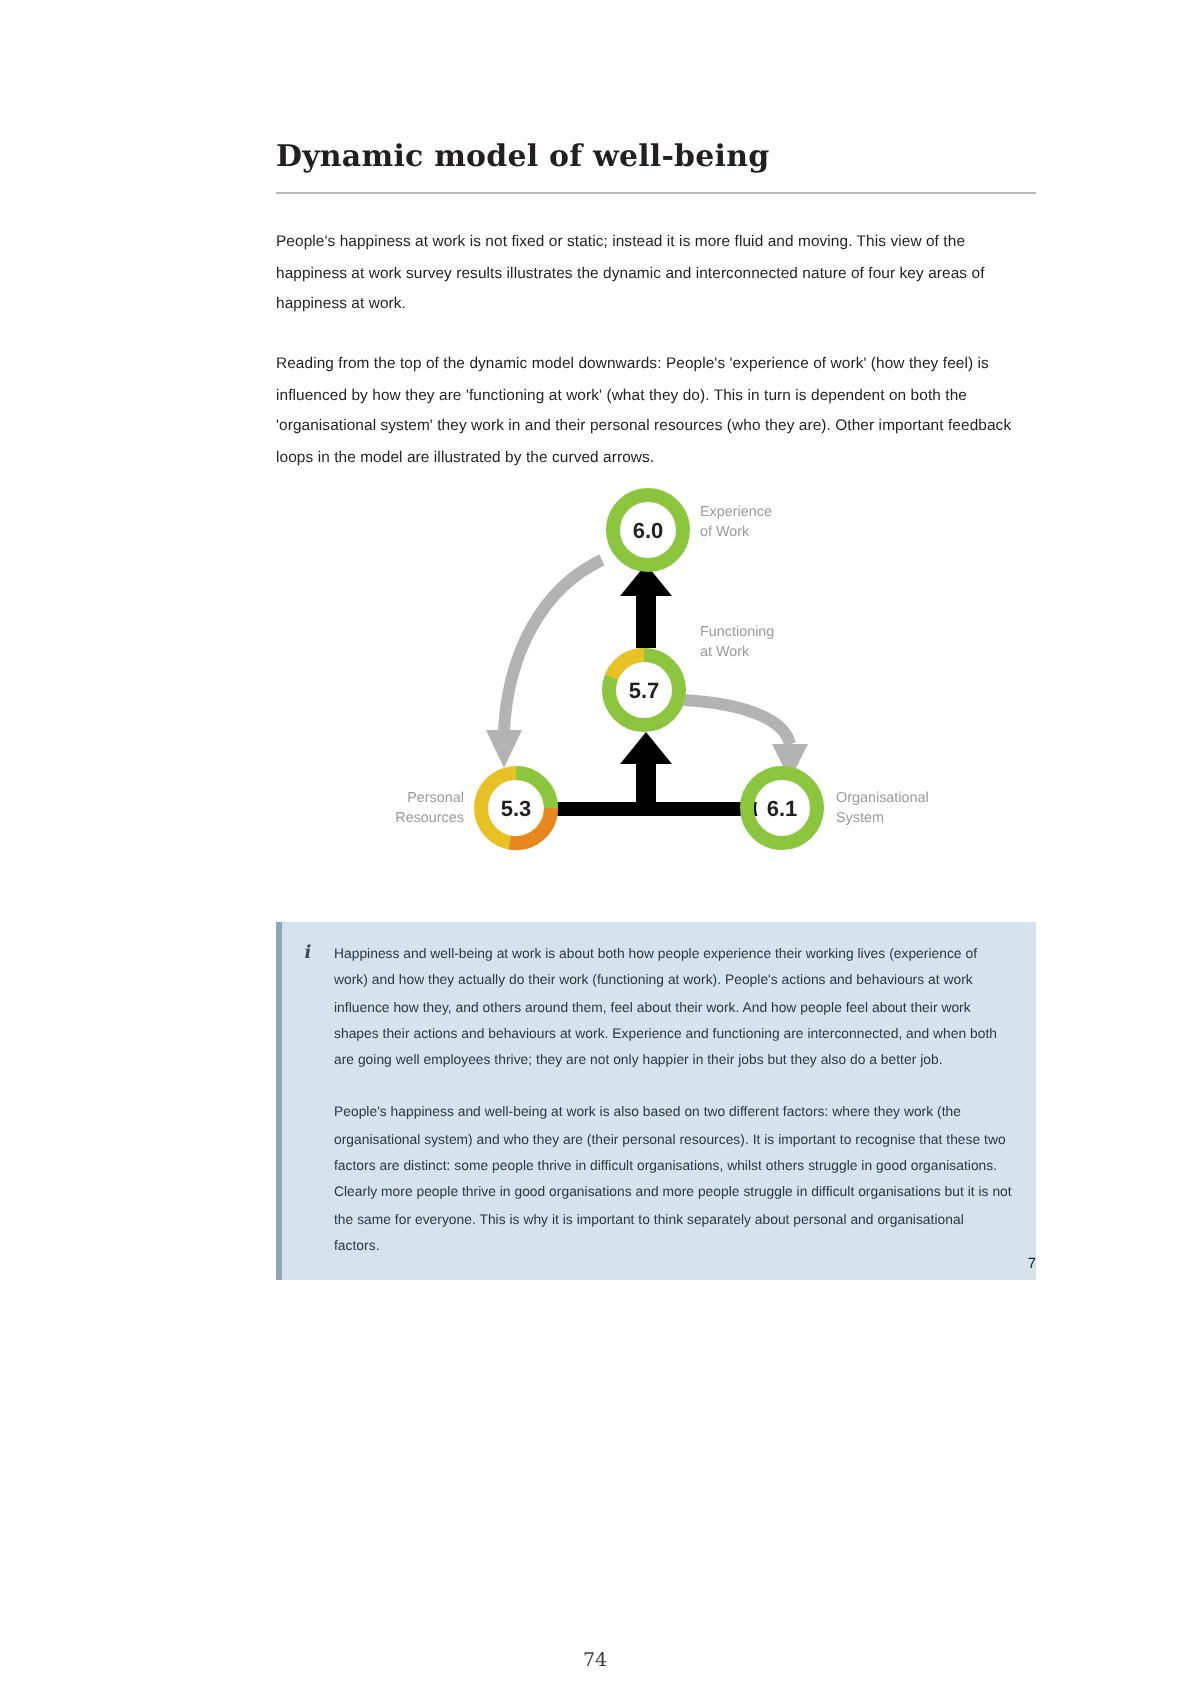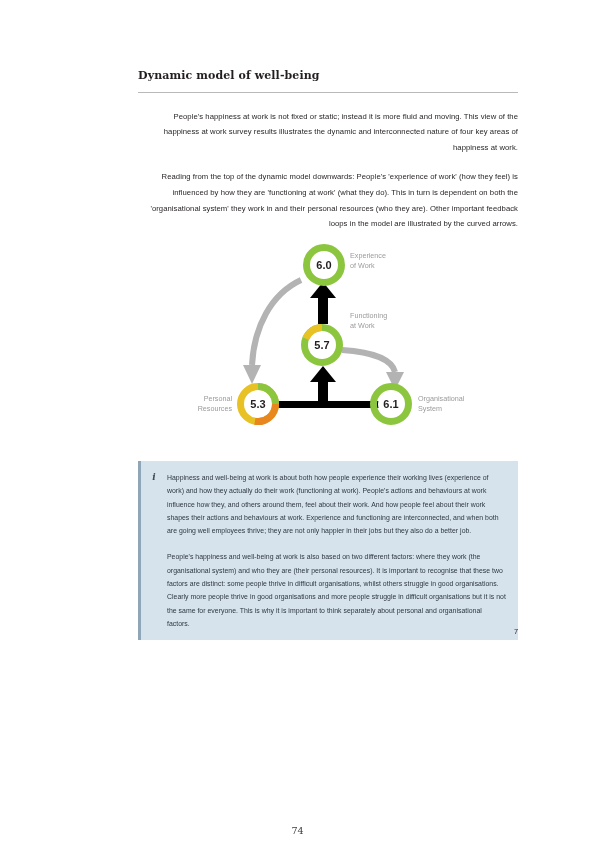--- a/index.html
+++ b/index.html
@@ -27,41 +27,41 @@
     position: absolute;
     left: 138px;
     top: 70px;
     width: 380px;
   }
 
   
   .page-title {
     font-family: "DejaVu Serif", serif;
     font-weight: bold;
-    font-size: 11px;
+    font-size: 15px;
     letter-spacing: 0.1px;
     color: #231f20;
     margin: 0;
     padding: 0 0 9px 0;
     line-height: 1.15;
   }
   .title-rule {
     height: 1px;
     background: #b9b9b9;
     width: 380px;
     margin: 0 0 16px 0;
   }
 
   
   .body-par {
     font-size: 7.7px;
     line-height: 15.6px;
     color: #231f20;
     margin: 0 0 14px 0;
-    text-align: right;
+    text-align: left;
     letter-spacing: 0.05px;
   }
 
   
   .diagram-wrap {
     position: absolute;
     left: 138px;
     top: 232px;
     width: 380px;
     height: 210px;

